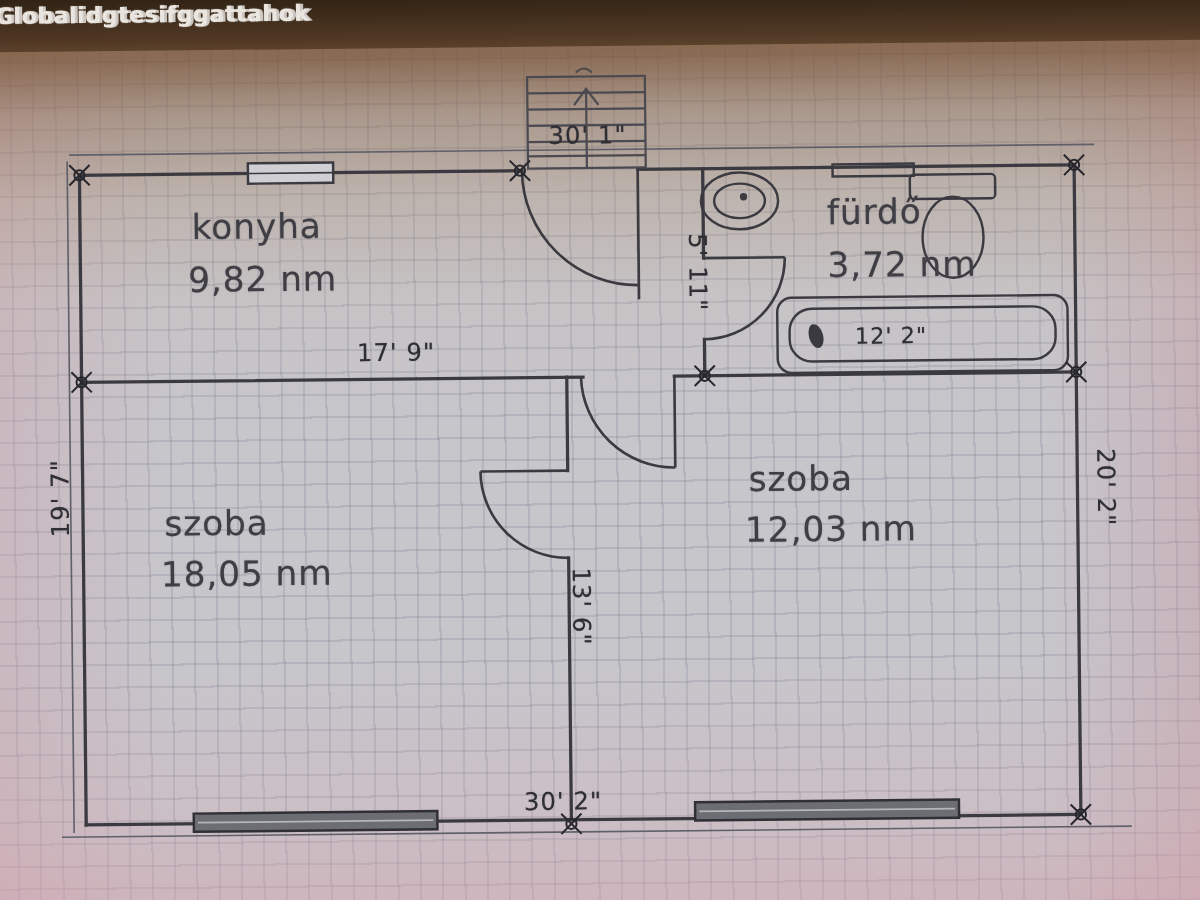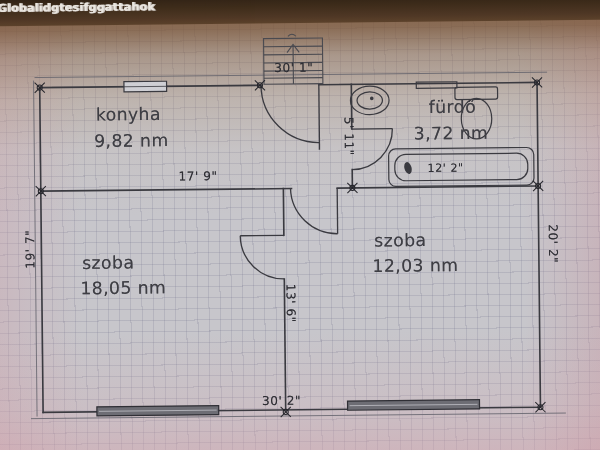--- a/index.html
+++ b/index.html
@@ -174,21 +174,21 @@
         <g transform="translate(535 407)">
             <path d="M-5 -5 L5 5 M-5 5 L5 -5"></path>
             <circle r="2.5"></circle>
           </g>
       </g>
     </svg>
 
     <div class="lbl room-name" style="left:100px;top:104px">konyha</div>
     <div class="lbl room-area" style="left:98px;top:130px">9,82 nm</div>
 
-    <div class="lbl room-name" style="left:428px;top:100px">fürdő</div>
+    <div class="lbl room-name" style="left:413px;top:100px">fürdő</div>
     <div class="lbl room-area" style="left:413px;top:126px">3,72 nm</div>
 
     <div class="lbl room-name" style="left:85px;top:250px">szoba</div>
     <div class="lbl room-area" style="left:83px;top:275px">18,05 nm</div>
 
     <div class="lbl room-name" style="left:373px;top:231px">szoba</div>
     <div class="lbl room-area" style="left:371px;top:256px">12,03 nm</div>
 
     <div class="lbl dim center" style="left:268px;top:63px;width:55px">30' 1"</div>
     <div class="lbl dim center" style="left:170px;top:169px;width:60px">17' 9"</div>

